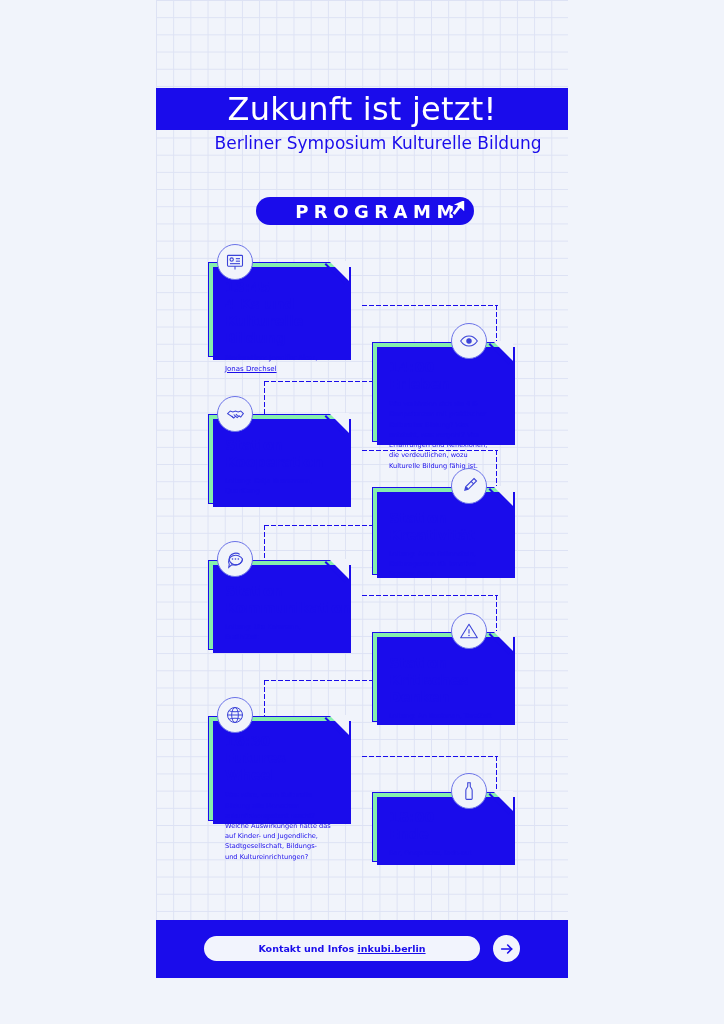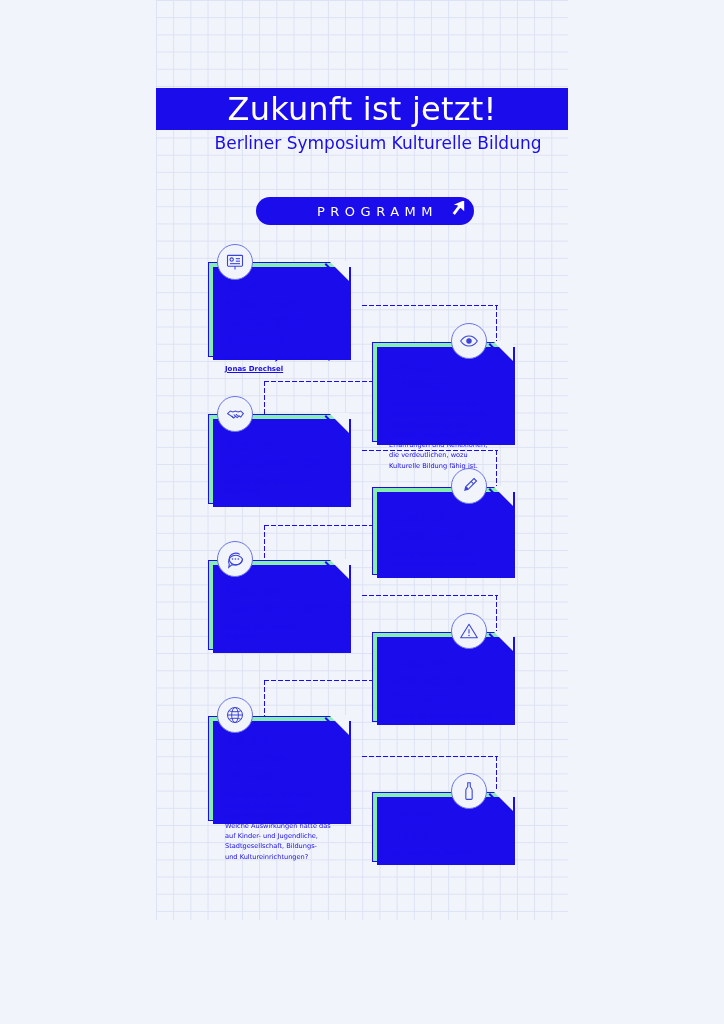--- a/index.html
+++ b/index.html
@@ -35,21 +35,21 @@
   .subtitle{
     position:absolute;left:16px;top:133px;width:412px;
     text-align:center;color:#1a0ceb;font-size:17px;
   }
   .programm-pill{
     position:absolute;left:100px;top:197px;width:218px;height:28px;
     background:#1a0ceb;border-radius:14px;
     display:flex;align-items:center;justify-content:center;
   }
   .programm-pill span{
-    color:#fff;font-size:13px;font-weight:400;letter-spacing:5.5px;
+    color:#fff;font-size:18px;font-weight:700;letter-spacing:5.5px;
     padding-left:5px;
     margin-left:20px;
   }
   .cursor-arrow{
     position:absolute;left:287px;top:195px;width:28px;height:28px;
   }
   
   .card{
     position:absolute;
     background:#86efac;
@@ -78,21 +78,21 @@
   .card .body{position:relative;padding:16px 16px 12px 16px;}
   .c-time{
     color:#1a0ceb;font-size:14.5px;font-weight:700;line-height:1.18;
     letter-spacing:-0.2px;
   }
   .c-head{
     color:#1a0ceb;font-size:14.5px;font-weight:700;line-height:1.18;
     letter-spacing:-0.2px;margin-bottom:6px;
   }
   .c-sub{
-    color:#1a0ceb;font-size:7px;font-weight:700;line-height:1.45;
+    color:#1a0ceb;font-size:7px;font-weight:400;line-height:1.45;
   }
   .c-sub u{text-decoration:underline;}
   .c-text{
     color:#1a0ceb;font-size:6.6px;line-height:1.55;max-width:118px;
   }
   .c-lead{
     color:#1a0ceb;font-size:6.6px;line-height:1.5;max-width:128px;
   }
   
   .badge{
@@ -308,14 +308,25 @@
     <div class="shadow"></div>
     <div class="fold"></div>
       <div class="fold-line"></div>
     <div class="body">
       <div class="c-time">18:00</div>
       <div class="c-head">Ende</div>
       <div class="c-lead">Bar, Gespräche, fade-out</div>
     </div>
   </div>
 
+  <div class="footer">
+    <div class="contact-pill">
+      <span><span>Kontakt und Infos </span><u>inkubi.berlin</u></span>
+    </div>
+    <div class="arrow-btn">
+      <svg width="16" height="16" viewBox="0 0 24 24" fill="none" stroke="#1a0ceb" stroke-width="2.4" stroke-linecap="round" stroke-linejoin="round">
+        <line x1="4" y1="12" x2="19" y2="12"></line>
+        <polyline points="13,6 19,12 13,18"></polyline>
+      </svg>
+    </div>
+  </div>
 
 </div>
 
 </body></html>

